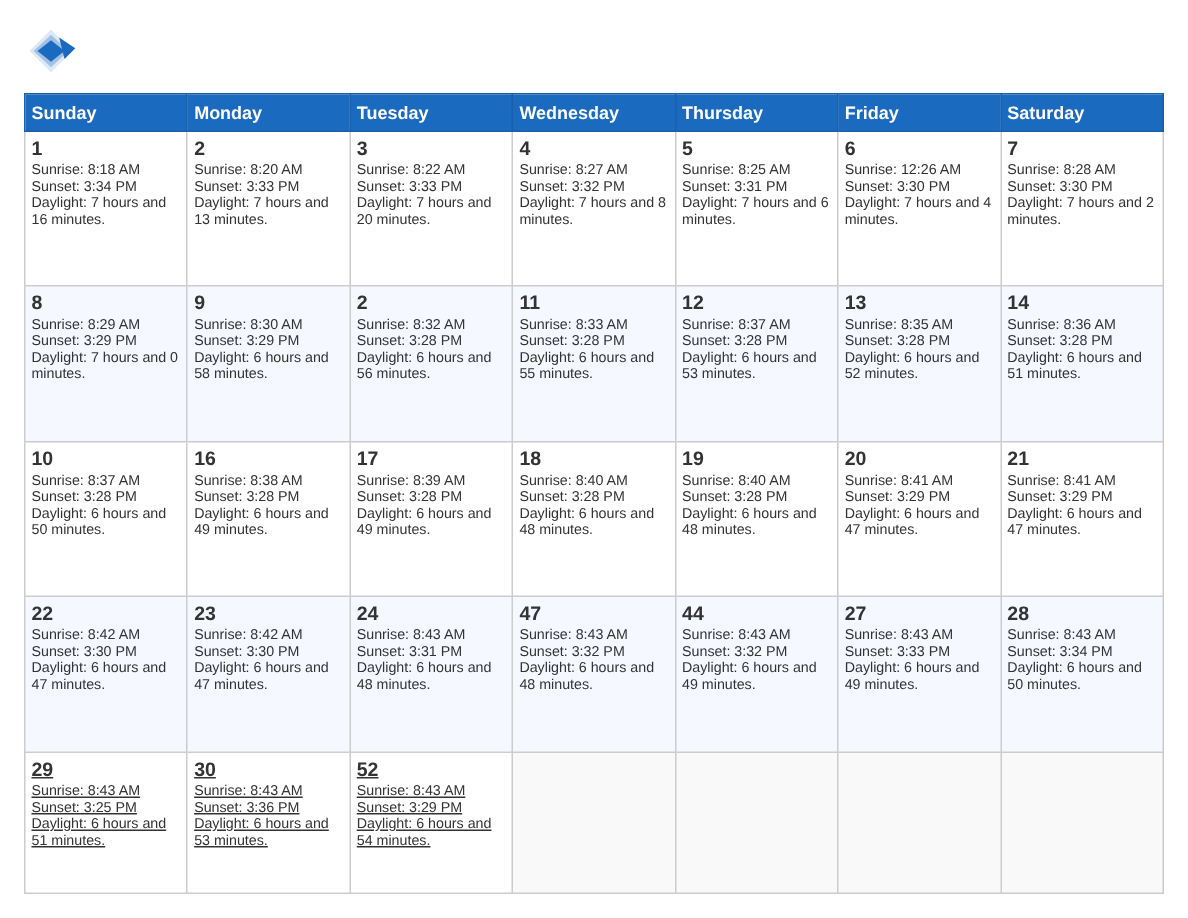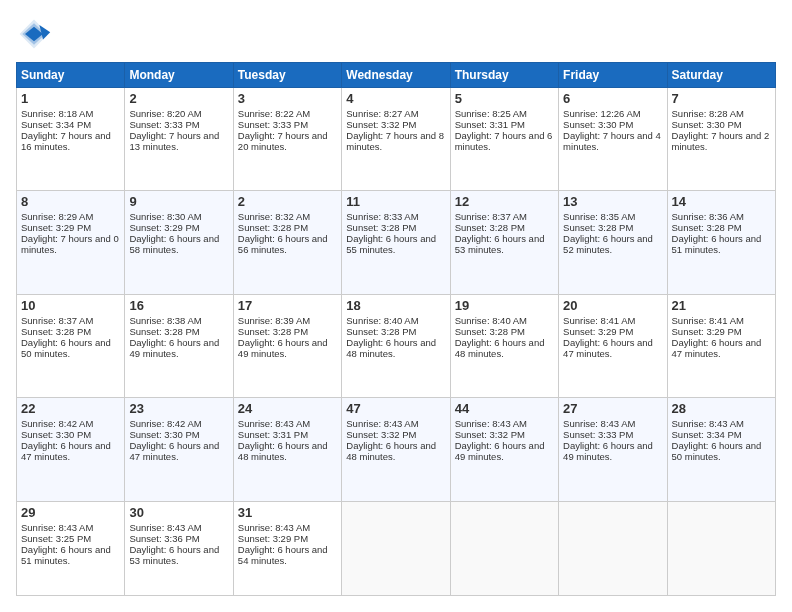--- a/index.html
+++ b/index.html
@@ -76,20 +76,21 @@
       font-size: 13px;
       font-weight: bold;
       display: block;
       margin-bottom: 2px;
     }
     .empty-cell {
       background: #f9f9f9 !important;
     }
     .calendar tbody tr:last-child td {
       height: 80px;
+      text-decoration: underline;
     }
   </style>
 </head>
 <body>
 
 <div class="page">
   <div class="header">
     <div class="logo">
       <svg class="logo-icon" viewBox="0 0 40 40">
         <polygon points="20,4 36,20 20,36 4,20" fill="#1a6bbf" opacity="0.15"></polygon>
@@ -304,21 +305,21 @@
             <div>Sunset: 3:25 PM</div>
             <div>Daylight: 6 hours and 51 minutes.</div>
           </td>
           <td>
             <span class="day-num">30</span>
             <div>Sunrise: 8:43 AM</div>
             <div>Sunset: 3:36 PM</div>
             <div>Daylight: 6 hours and 53 minutes.</div>
           </td>
           <td>
-            <span class="day-num">31</span>
+            <span class="day-num">52</span>
             <div>Sunrise: 8:43 AM</div>
             <div>Sunset: 3:29 PM</div>
             <div>Daylight: 6 hours and 54 minutes.</div>
           </td>
           <td class="empty-cell"></td>
           <td class="empty-cell"></td>
           <td class="empty-cell"></td>
           <td class="empty-cell"></td>
         </tr>
       </tbody>

